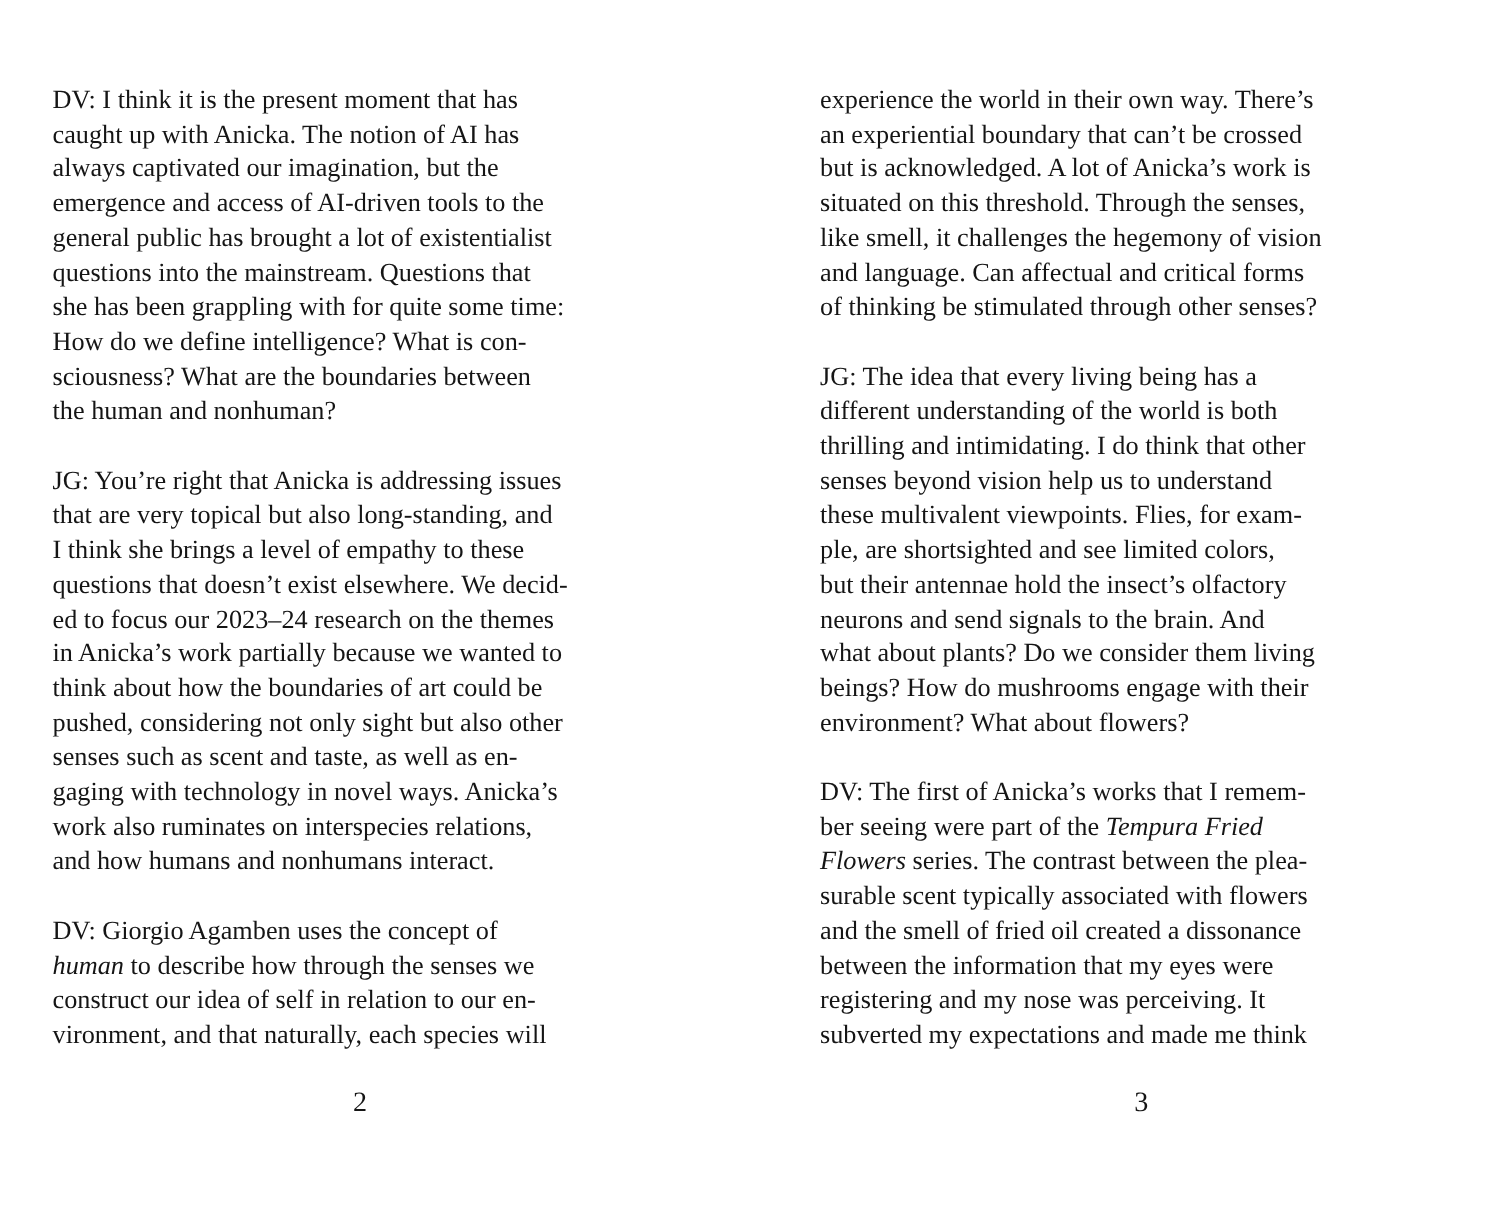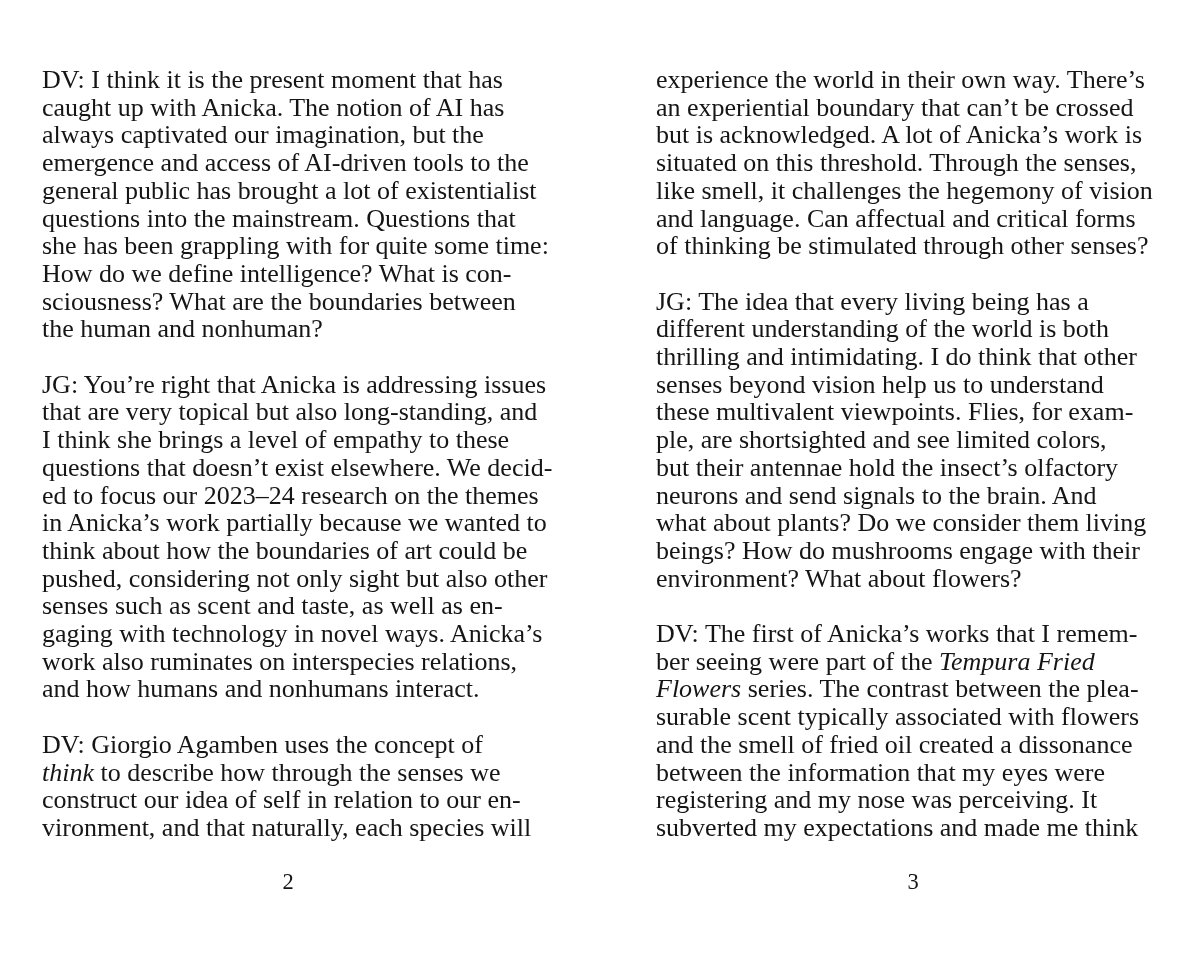--- a/index.html
+++ b/index.html
@@ -16,21 +16,21 @@
     overflow: hidden;
   }
   .text-column {
     position: absolute;
     top: 66px;
   }
   .col-left  { left: 42px;  width: 500px; }
   .col-right { left: 656px; width: 486px; }
   .para {
     margin: 0 0 27.7px 0;
-    font-size: 26px;
+    font-size: 21px;
     line-height: 27.7px;
     letter-spacing: 0px;
     white-space: nowrap;
     text-rendering: optimizeLegibility;
   }
   .para:last-child { margin-bottom: 0; }
   .para i { font-style: italic; }
   .page-number {
     position: absolute;
     top: 868px;
@@ -42,21 +42,21 @@
   .num-right { left: 676px; width: 474px; }
 </style>
 </head>
 <body>
 
 <main>
 
   <section class="text-column col-left">
     <p class="para">DV: I think it is the present moment that has<br>caught up with Anicka. The notion of AI has<br>always captivated our imagination, but the<br>emergence and access of AI-driven tools to the<br>general public has brought a lot of existentialist<br>questions into the mainstream. Questions that<br>she has been grappling with for quite some time:<br>How do we define intelligence? What is con-<br>sciousness? What are the boundaries between<br>the human and nonhuman?</p>
     <p class="para">JG: You’re right that Anicka is addressing issues<br>that are very topical but also long-standing, and<br>I think she brings a level of empathy to these<br>questions that doesn’t exist elsewhere. We decid-<br>ed to focus our 2023–24 research on the themes<br>in Anicka’s work partially because we wanted to<br>think about how the boundaries of art could be<br>pushed, considering not only sight but also other<br>senses such as scent and taste, as well as en-<br>gaging with technology in novel ways. Anicka’s<br>work also ruminates on interspecies relations,<br>and how humans and nonhumans interact.</p>
-    <p class="para">DV: Giorgio Agamben uses the concept of<br><i>think</i> to describe how through the senses we<br>construct our idea of self in relation to our en-<br>vironment, and that naturally, each species will</p>
+    <p class="para">DV: Giorgio Agamben uses the concept of<br><i>human</i> to describe how through the senses we<br>construct our idea of self in relation to our en-<br>vironment, and that naturally, each species will</p>
   </section>
 
   <div class="page-number num-left">2</div>
 
   <section class="text-column col-right">
     <p class="para">experience the world in their own way. There’s<br>an experiential boundary that can’t be crossed<br>but is acknowledged. A lot of Anicka’s work is<br>situated on this threshold. Through the senses,<br>like smell, it challenges the hegemony of vision<br>and language. Can affectual and critical forms<br>of thinking be stimulated through other senses?</p>
     <p class="para">JG: The idea that every living being has a<br>different understanding of the world is both<br>thrilling and intimidating. I do think that other<br>senses beyond vision help us to understand<br>these multivalent viewpoints. Flies, for exam-<br>ple, are shortsighted and see limited colors,<br>but their antennae hold the insect’s olfactory<br>neurons and send signals to the brain. And<br>what about plants? Do we consider them living<br>beings? How do mushrooms engage with their<br>environment? What about flowers?</p>
     <p class="para">DV: The first of Anicka’s works that I remem-<br>ber seeing were part of the <i>Tempura Fried</i><br><i>Flowers</i> series. The contrast between the plea-<br>surable scent typically associated with flowers<br>and the smell of fried oil created a dissonance<br>between the information that my eyes were<br>registering and my nose was perceiving. It<br>subverted my expectations and made me think</p>
   </section>
 

